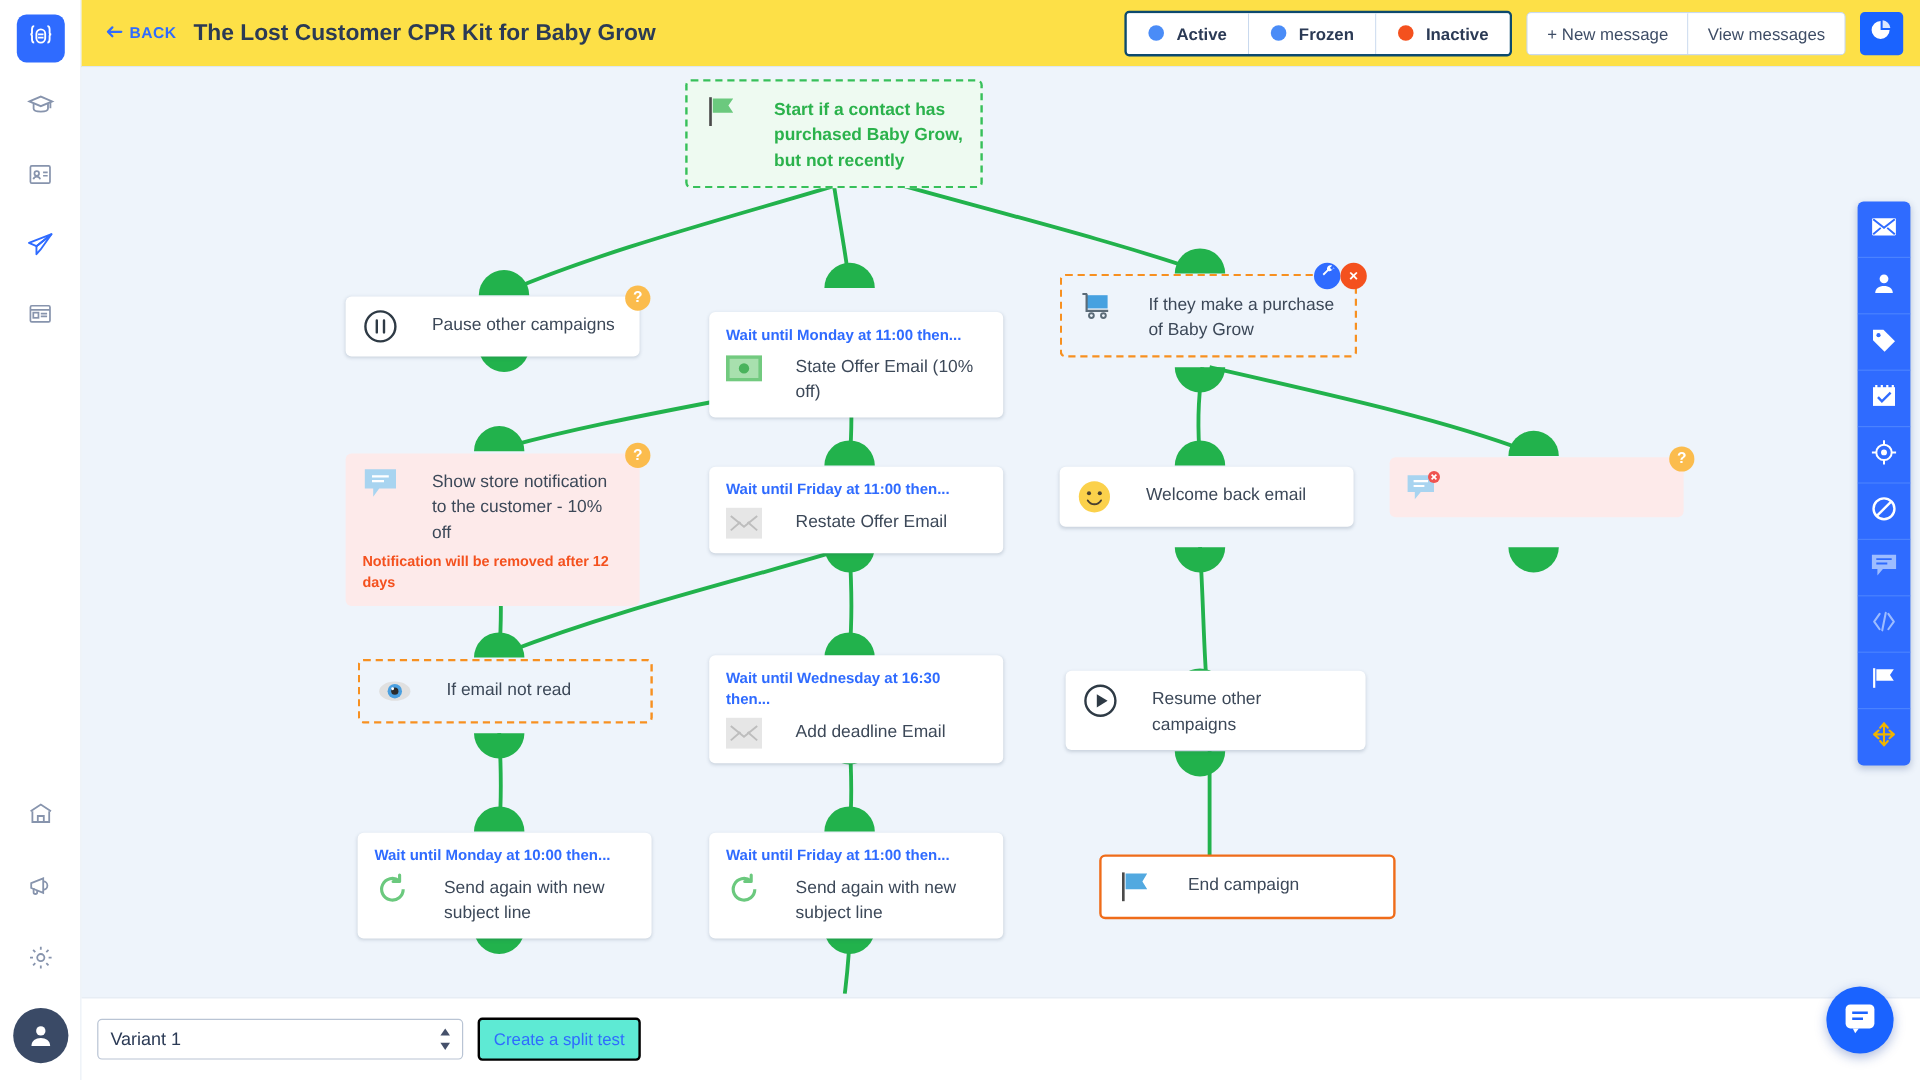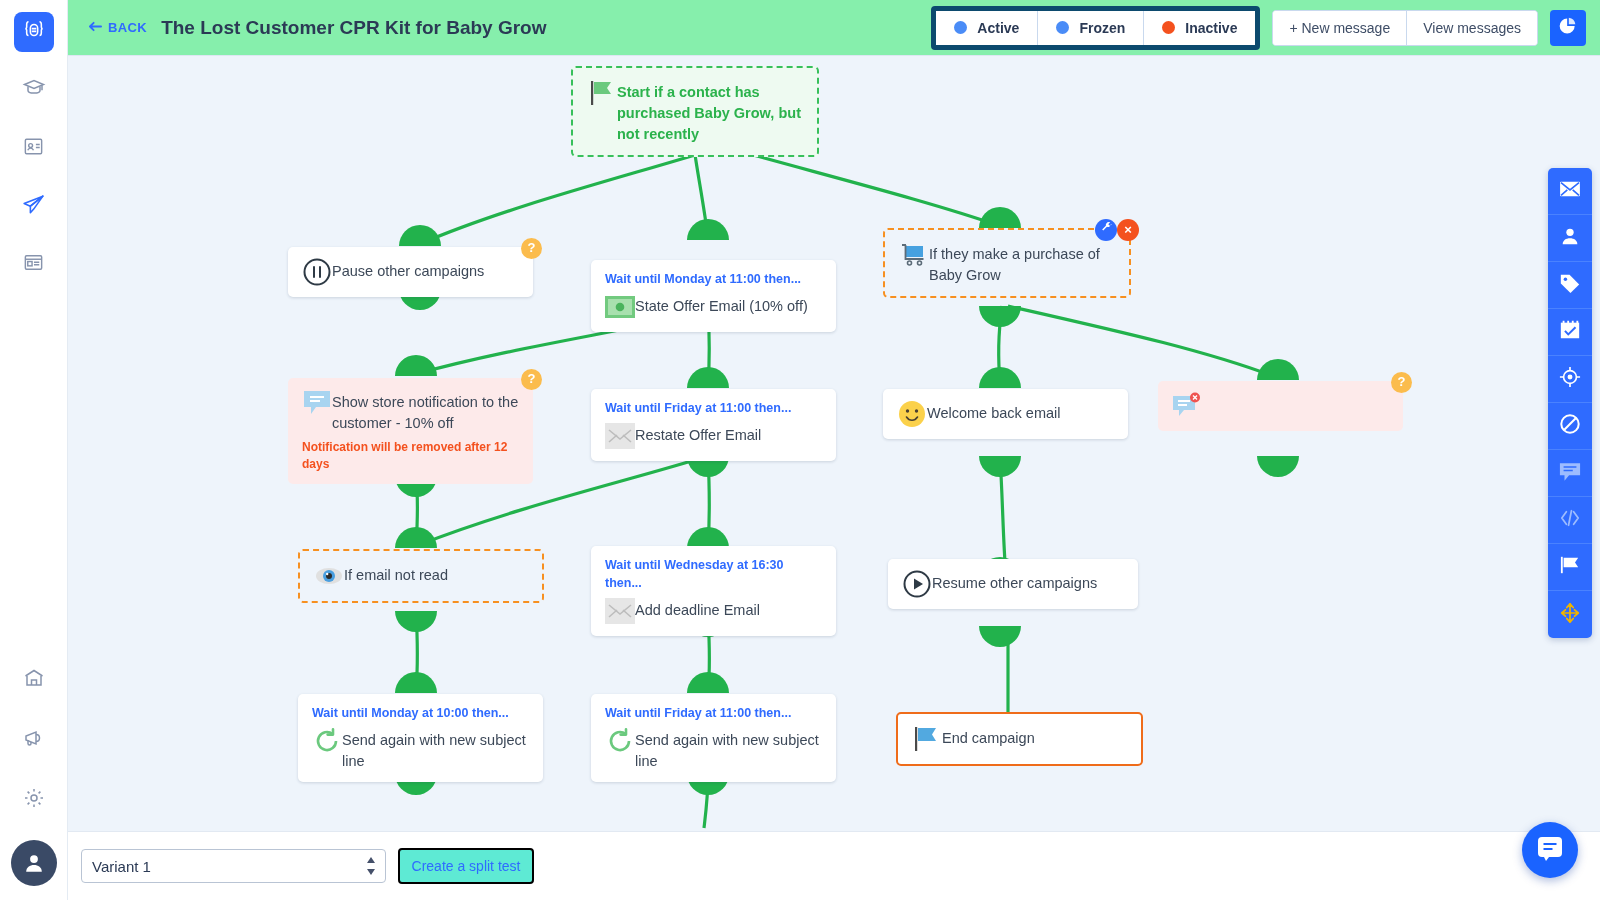--- a/index.html
+++ b/index.html
@@ -28,33 +28,33 @@
   .rail-btn.blueink { color: #2f6bff; }
   .rail-avatar {
     width: 46px; height: 46px; border-radius: 50%; background: #3a4a66;
     display: flex; align-items: center; justify-content: center; color: #fff;
     cursor: pointer;
   }
 
   
   #topbar {
     position: absolute; left: 68px; top: 0; width: 1532px; height: 56px;
-    background: #86efac; border-bottom: 1px solid #dde7f2;
+    background: #fde047; border-bottom: 1px solid #dde7f2;
     display: flex; align-items: center; padding: 0 14px 0 20px;
   }
   #back-link {
     display: flex; align-items: center; gap: 5px; color: #2f6bff;
     font-weight: bold; font-size: 13px; letter-spacing: .4px; cursor: pointer;
   }
   #page-title {
     margin-left: 14px; font-size: 19px; font-weight: bold; color: #2b3a55;
     white-space: nowrap;
   }
   .top-right { margin-left: auto; display: flex; align-items: center; gap: 12px; }
-  .seg-group { display: flex; border: 5px solid #0c4a6e; border-radius: 4px; overflow: hidden; background: #fff; }
+  .seg-group { display: flex; border: 2px solid #0c4a6e; border-radius: 4px; overflow: hidden; background: #fff; }
   .seg-btn {
     display: flex; align-items: center; gap: 10px;
     padding: 0 18px; height: 34px; font-size: 14px; font-weight: bold;
     color: #2b3a55; background: #fff; border-right: 1px solid #c9d9ee; cursor: pointer;
     white-space: nowrap;
   }
   .seg-btn:last-child { border-right: none; }
   .dot { width: 13px; height: 13px; border-radius: 50%; display: inline-block; }
   .plain-group { display: flex; border: 1px solid #c9d9ee; border-radius: 4px; overflow: hidden; background: #fff; }
   .plain-btn {
@@ -74,21 +74,21 @@
     background: #eef4fb; overflow: hidden;
   }
   #edges { position: absolute; left: 0; top: 0; width: 1532px; height: 775px; pointer-events: none; }
 
   .node {
     position: absolute; background: #ffffff; border-radius: 5px;
     box-shadow: 0 1px 3px rgba(40,60,90,.18);
     padding: 10px 14px; font-size: 14.5px; color: #3c4858; line-height: 1.45;
     cursor: pointer;
   }
-  .node-row { display: flex; align-items: flex-start; gap: 0; }
+  .node-row { display: flex; align-items: flex-start; gap: 28px; }
   .node-icon { flex: 0 0 auto; width: 30px; height: 30px; display: flex; align-items: center; justify-content: center; }
   .node-label { padding-top: 4px; }
   .wait-label { color: #2f6bff; font-size: 12.5px; font-weight: bold; margin-bottom: 4px; }
 
   .node.start {
     background: #eefaf1; border: 2px dashed #37c05a; box-shadow: none;
     color: #2bb24c; font-weight: bold; font-size: 14.5px;
   }
   .node.cond { background: transparent; border: 2px dashed #f79020; box-shadow: none; }
   .node.pink { background: #fdeaea; box-shadow: none; }
@@ -541,21 +541,21 @@
         <span class="node-icon">
           <svg width="30" height="30" viewBox="0 0 30 30" fill="none" stroke="#6bc97e" stroke-width="2.6">
             <path d="M24 15a9 9 0 1 1-3.4-7"></path>
             <path d="M21 3.2V8.6h-5.4" stroke-linecap="round" stroke-linejoin="round"></path>
           </svg>
         </span>
         <span class="node-label">Send again with new subject line</span>
       </div>
     </div>
 
-    <div class="node endnode" style="left:828px; top:656px; width:247px;">
+    <div class="node endnode" style="left:848px; top:656px; width:247px;">
       <div class="node-row">
         <span class="node-icon">
           <svg width="30" height="28" viewBox="0 0 30 28">
             <rect x="3" y="2" width="2.2" height="24" fill="#4a4a4a"></rect>
             <path d="M6 3h18l-4 6.5 4 6.5H6z" fill="#52a9e0"></path>
           </svg>
         </span>
         <span class="node-label">End campaign</span>
       </div>
     </div>

